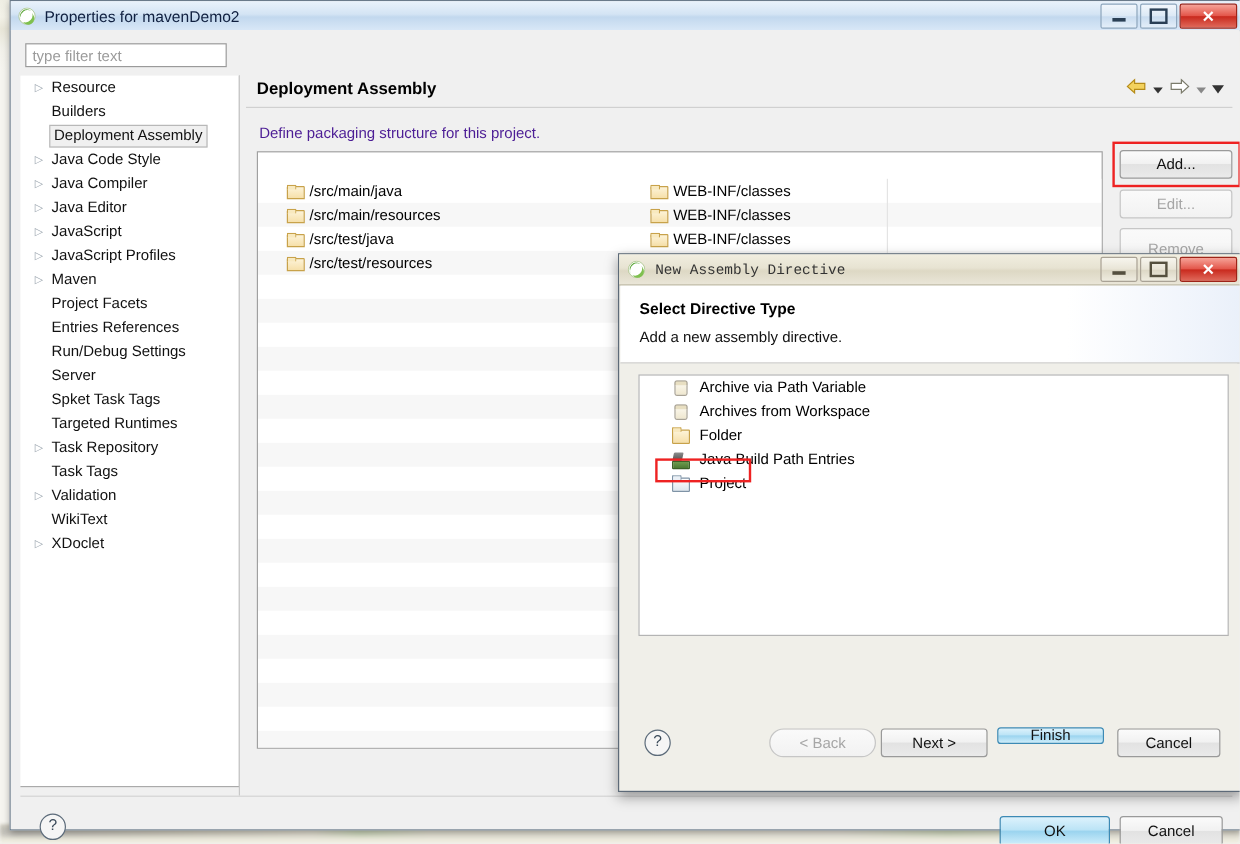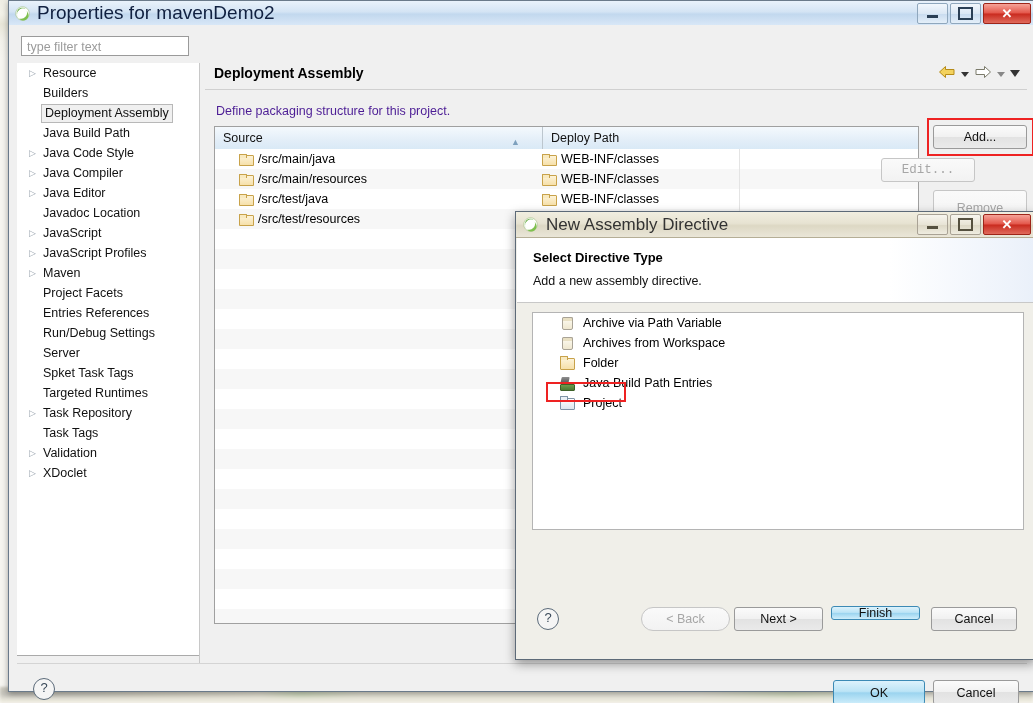--- a/index.html
+++ b/index.html
@@ -53,21 +53,21 @@
   }
   .win-title {
     height: 24px;
     background: linear-gradient(#e9f2fb, #d4e4f4 45%, #c2d8ee 55%, #d8e7f7);
     border-bottom: 1px solid #9ab0c6;
     display: flex; align-items: center;
     position: relative;
   }
   .win-title .eclipse-icon { margin-left: 6px; }
   .win-title .t {
-    margin-left: 7px; font-size: 19px; color: #102040;
+    margin-left: 7px; font-size: 13px; color: #102040;
     font-family: "Liberation Sans", sans-serif;
   }
   .wbtns { position: absolute; right: 3px; top: 2px; display: flex; gap: 2px; }
   .wbtn {
     width: 29px; height: 19px; border: 1px solid #8fa7bd; border-radius: 2px;
     background: linear-gradient(#f2f7fc, #dbe8f5 50%, #c8dbef 52%, #e4eff9);
     display:flex; align-items:center; justify-content:center;
   }
   .wbtn.close {
     width: 46px;
@@ -149,21 +149,21 @@
   
   .btn {
     border:1px solid #9a9a9a; border-radius:3px;
     background: linear-gradient(#fbfbfb,#f1f1f1 48%,#e2e2e2 50%, #eaeaea);
     font-size:12.5px; text-align:center; color:#111;
     display:flex; align-items:center; justify-content:center;
     box-sizing:border-box;
   }
   .btn.disabled { color:#a6a6a6; background:linear-gradient(#fafafa,#f2f2f2); border-color:#c6c6c6; }
   .btn-add { position:absolute; left:924px; top:100px; width:94px; height:24px; }
-  .btn-edit { position:absolute; left:872px; top:133px; width:94px; height:24px;font-family:Liberation Mono, monospace; }
+  .btn-edit { position:absolute; left:924px; top:133px; width:94px; height:24px; }
   .btn-remove { position:absolute; left:924px; top:165px; width:94px; height:36px; }
   .hl-red { position:absolute; border:2px solid #ee2222; box-sizing:border-box; }
   .hl-add { left:918px; top:93px; width:107px; height:38px; }
 
   
   .bottom-rule { position:absolute; left:8px; top:638px; width:1010px; height:1px; background:#d4d4d4; }
   .help-ic {
     position:absolute; left:24px; top:653px; width:20px; height:20px;
     border:1px solid #5c6b7a; border-radius:50%; color:#3a4a5a;
     font-size:13px; line-height:18px; text-align:center; background:#f5f5f5;
@@ -177,21 +177,21 @@
   .dlg {
     position:absolute; left:515px; top:211px; width:518px; height:447px;
     border:1px solid #5d6a78; background:#f0efe9;
     box-shadow: 0 4px 10px rgba(0,0,0,.38);
   }
   .dlg-title {
     height:25px; position:relative; display:flex; align-items:center;
     background: linear-gradient(#f1eee0, #e7e3d2 45%, #ddd8c4 55%, #eae6d8);
     border-bottom:1px solid #b5ae96;
   }
-  .dlg-title .t { margin-left:8px; font-size:17px; color:#333; }
+  .dlg-title .t { margin-left:8px; font-size:12px; color:#333;font-family:Liberation Mono, monospace; }
   .dbtns { position:absolute; right:3px; top:2px; display:flex; gap:2px; }
   .dbtn { width:29px;height:19px;border:1px solid #a9a295;border-radius:2px;
     background:linear-gradient(#f7f5ee,#e8e4d6 50%,#dcd7c5 52%,#efece0);
     display:flex;align-items:center;justify-content:center; }
   .dbtn.close { width:46px; background:linear-gradient(#f6a398,#e3564a 48%,#c92a1e 52%,#e06a5c);
     border-color:#9d2418; color:#fff; font-weight:bold; font-size:13px; }
   .dbtn .min-gl { display:block;width:11px;height:3px;background:#55503f;margin-top:6px; }
   .dbtn .max-gl { display:block;width:11px;height:9px;border:2px solid #55503f; }
 
   .dlg-banner {
@@ -306,40 +306,32 @@
             </div>
             <div class="tnode">
               <span class="arrow"></span>
               <span class="lbl">Builders</span>
             </div>
             <div class="tnode selected">
               <span class="arrow"></span>
               <span class="lbl">Deployment Assembly</span>
             </div>
             <div class="tnode">
-              <span class="arrow"></span>
-              <span class="lbl">Java Build Path</span>
-            </div>
-            <div class="tnode">
               <span class="arrow">▷</span>
               <span class="lbl">Java Code Style</span>
             </div>
             <div class="tnode">
               <span class="arrow">▷</span>
               <span class="lbl">Java Compiler</span>
             </div>
             <div class="tnode">
               <span class="arrow">▷</span>
               <span class="lbl">Java Editor</span>
             </div>
             <div class="tnode">
-              <span class="arrow"></span>
-              <span class="lbl">Javadoc Location</span>
-            </div>
-            <div class="tnode">
               <span class="arrow">▷</span>
               <span class="lbl">JavaScript</span>
             </div>
             <div class="tnode">
               <span class="arrow">▷</span>
               <span class="lbl">JavaScript Profiles</span>
             </div>
             <div class="tnode">
               <span class="arrow">▷</span>
               <span class="lbl">Maven</span>
@@ -372,20 +364,24 @@
               <span class="arrow">▷</span>
               <span class="lbl">Task Repository</span>
             </div>
             <div class="tnode">
               <span class="arrow"></span>
               <span class="lbl">Task Tags</span>
             </div>
             <div class="tnode">
               <span class="arrow">▷</span>
               <span class="lbl">Validation</span>
+            </div>
+            <div class="tnode">
+              <span class="arrow"></span>
+              <span class="lbl">WikiText</span>
             </div>
             <div class="tnode">
               <span class="arrow">▷</span>
               <span class="lbl">XDoclet</span>
             </div>
           </div>
       </div>
       <div class="tree-sep"></div>
 
       <div class="page-title">Deployment Assembly</div>
@@ -404,29 +400,20 @@
         </span>
         <span><i class="caret" style="display:inline-block;border-top-color:#888"></i></span>
         <span><i class="caret" style="display:inline-block;border-left-width:5px;border-right-width:5px;border-top-width:7px"></i></span>
       </div>
 
       <div class="title-rule"></div>
 
       <div class="desc">Define packaging structure for this project.</div>
 
       <div class="tbl">
-        <div class="thead">
-          <div class="th c1">
-            <span>Source</span>
-            <span class="sortmark">▲</span>
-          </div>
-          <div class="th c2">
-            <span>Deploy Path</span>
-          </div>
-        </div>
         <div class="tbl-rows" id="tbl-rows">
             <div class="trow">
               <div class="cell c1">
                 <span class="folder-ic"></span>
                 <span>/src/main/java</span>
               </div>
               <div class="cell c2">
                 <span class="folder-ic"></span>
                 <span>WEB-INF/classes</span>
               </div>

